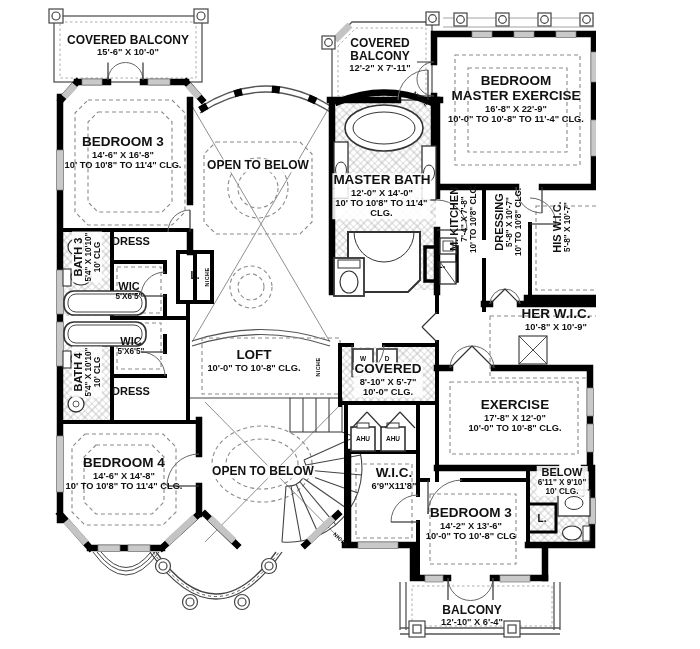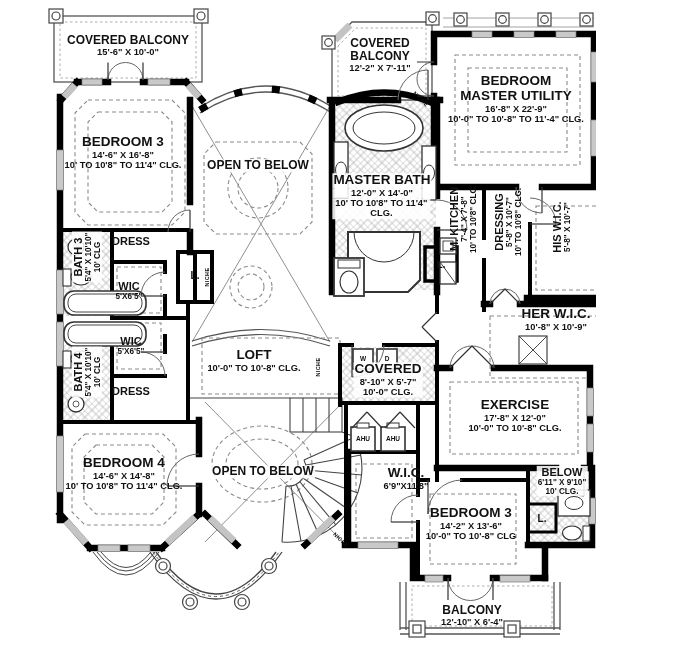--- a/index.html
+++ b/index.html
@@ -302,21 +302,21 @@
   </div>
 
   <div class="lbl" style="left:380px;top:55px">
     <span class="n2">COVERED</span>
     <span class="n2">BALCONY</span>
     <span class="d1">12'-2" X 7'-11"</span>
   </div>
 
   <div class="lbl" style="left:516px;top:99px">
     <span class="n1">BEDROOM</span>
-    <span class="n1">MASTER UTILITY</span>
+    <span class="n1">MASTER EXERCISE</span>
     <span class="d1">16'-8" X 22'-9"</span>
     <span class="d1">10'-0" TO 10'-8" TO 11'-4" CLG.</span>
   </div>
 
   <div class="lbl h" style="left:382px;top:196px">
     <span class="n1">MASTER BATH</span>
     <span class="d1">12'-0" X 14'-0"</span>
     <span class="d1 wrap">10' TO 10'8" TO 11'4" CLG.</span>
   </div>
 
@@ -392,21 +392,21 @@
   <div class="lbl h" style="left:263px;top:472px">
     <span class="n2">OPEN TO BELOW</span>
   </div>
 
   <div class="lbl" style="left:515px;top:416px">
     <span class="n1">EXERCISE</span>
     <span class="d1">17'-8" X 12'-0"</span>
     <span class="d1">10'-0" TO 10'-8" CLG.</span>
   </div>
 
-  <div class="lbl" style="left:406px;top:479px">
+  <div class="lbl" style="left:394px;top:479px">
     <span class="n1">W.I.C.</span>
     <span class="d1">6'9"X11'8"</span>
   </div>
 
   <div class="lbl" style="left:471px;top:524px">
     <span class="n1">BEDROOM 3</span>
     <span class="d1">14'-2" X 13'-6"</span>
     <span class="d1">10'-0" TO 10'-8" CLG</span>
   </div>
 

